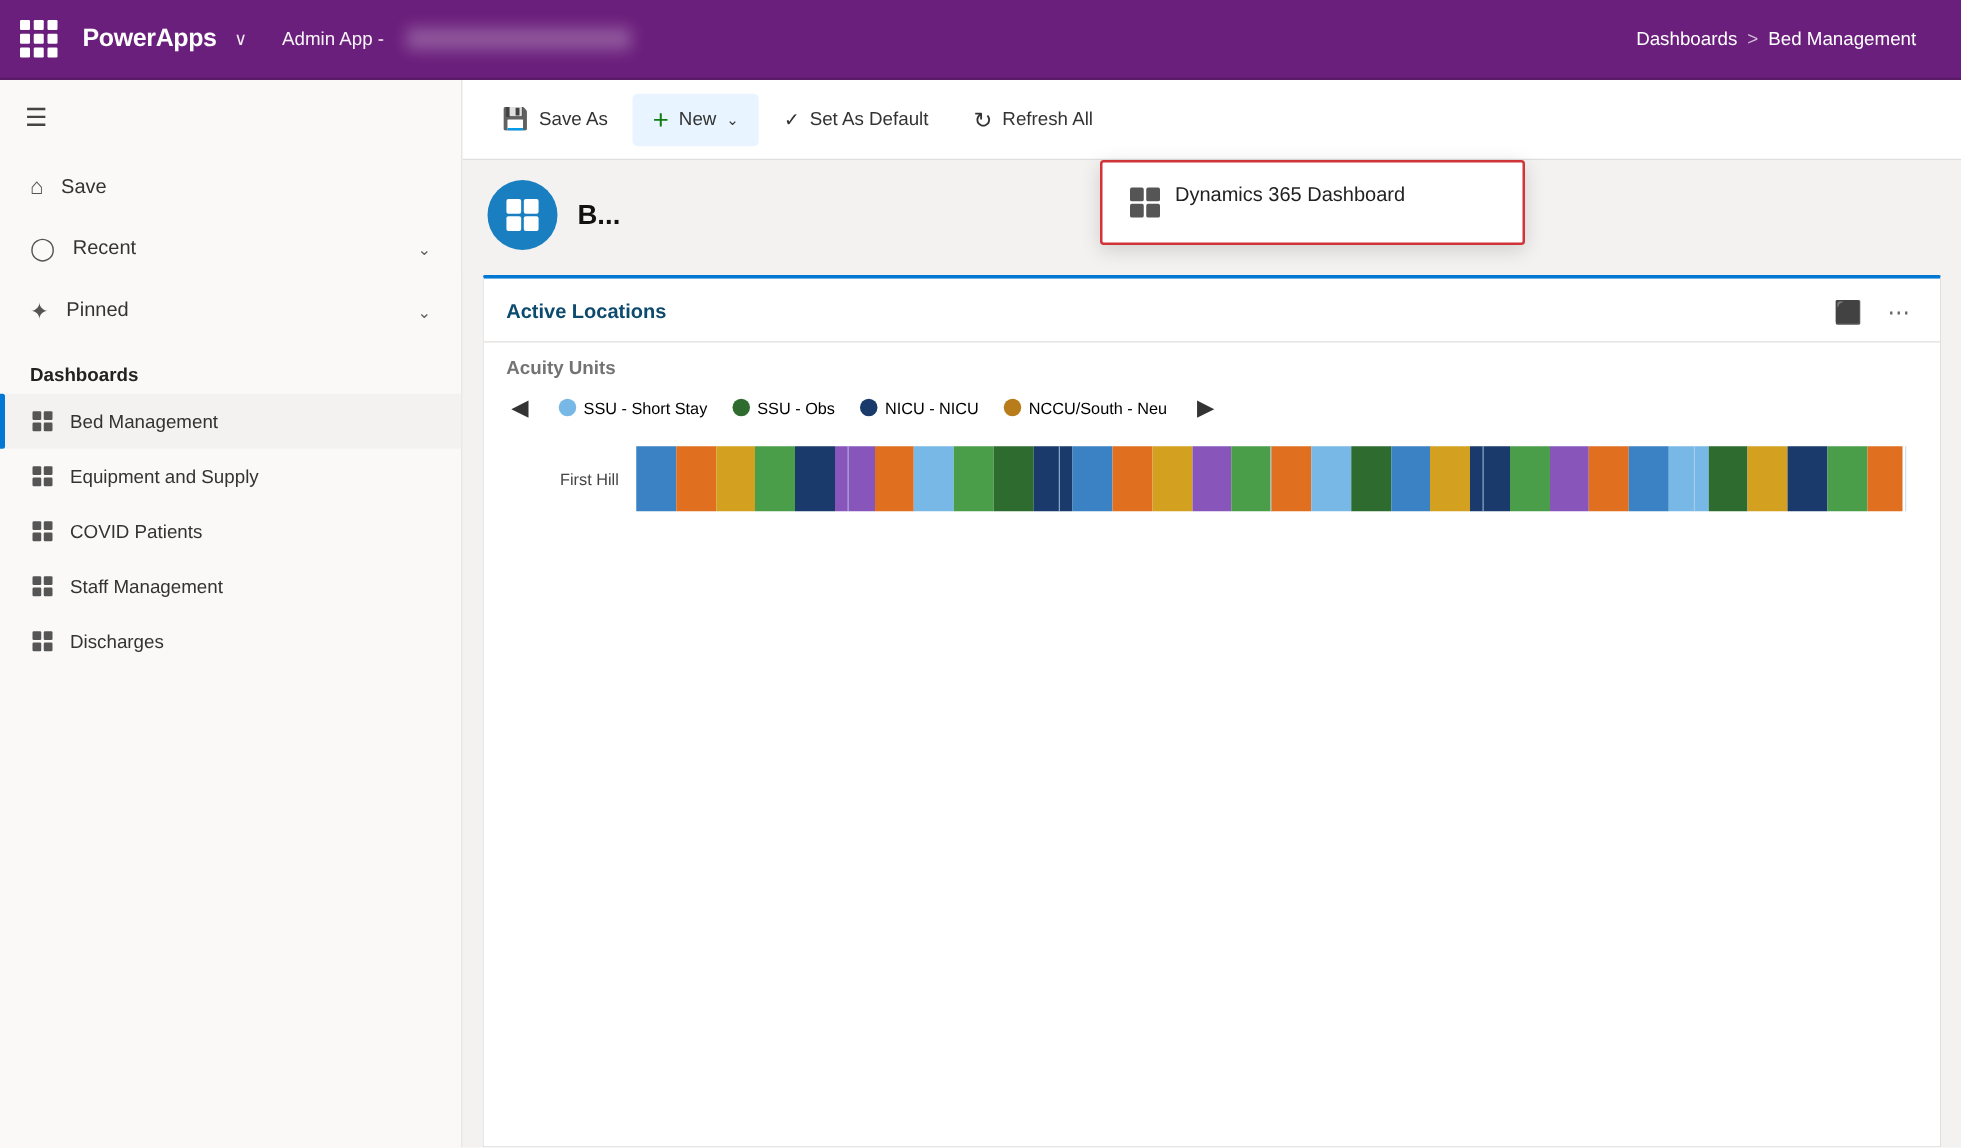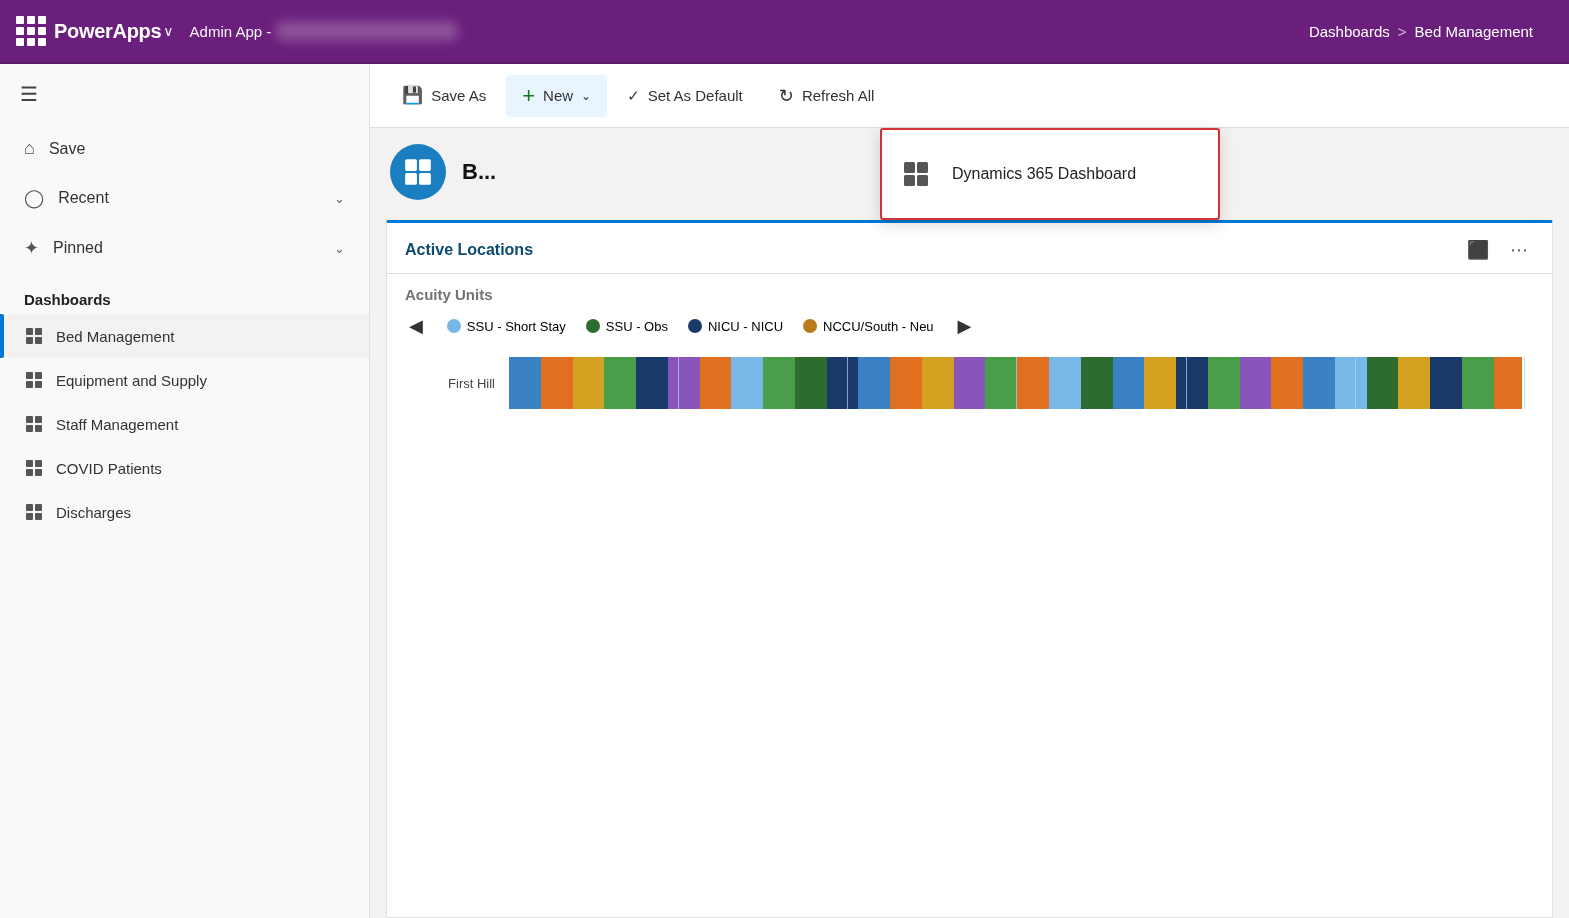--- a/index.html
+++ b/index.html
@@ -5,20 +5,21 @@
     * { box-sizing: border-box; margin: 0; padding: 0; }
     body { font-family: 'Segoe UI', Arial, sans-serif; background: #f3f2f1; height: 918px; width: 1569px; overflow: hidden; }
 
     
     .topbar {
       background: #6b1f7c;
       height: 64px;
       display: flex;
       align-items: center;
       padding: 0 16px;
+      gap: 12px;
       border-bottom: 2px solid #5a1a68;
     }
     .topbar-waffle {
       display: grid;
       grid-template-columns: repeat(3,8px);
       grid-template-rows: repeat(3,8px);
       gap: 3px;
       cursor: pointer;
       margin-right: 8px;
     }
@@ -179,23 +180,22 @@
       left: 510px;
       background: #fff;
       border: 2px solid #d13438;
       border-radius: 3px;
       z-index: 100;
       min-width: 340px;
       box-shadow: 0 4px 16px rgba(0,0,0,0.15);
     }
     .dropdown-item {
       display: flex;
-      align-items: center;
-      gap: 22px;
-      padding: 30px 20px;
+      gap: 10px;
+      padding: 18px 20px;
       font-size: 16px;
       color: #222;
       cursor: pointer;
     }
     .dropdown-item-icon {
       width: 28px; height: 28px;
       flex-shrink: 0;
     }
 
     
@@ -395,30 +395,30 @@
       </svg>
       <span>Equipment and Supply</span>
     </div>
     <div class="sidebar-dash-item">
       <svg class="dash-icon-svg" viewBox="0 0 20 20" fill="#555">
         <rect x="2" y="2" width="7" height="7" rx="1"></rect>
           <rect x="11" y="2" width="7" height="7" rx="1"></rect>
         <rect x="2" y="11" width="7" height="7" rx="1"></rect>
           <rect x="11" y="11" width="7" height="7" rx="1"></rect>
       </svg>
-      <span>Staff Management</span>
+      <span>COVID Patients</span>
     </div>
     <div class="sidebar-dash-item">
       <svg class="dash-icon-svg" viewBox="0 0 20 20" fill="#555">
         <rect x="2" y="2" width="7" height="7" rx="1"></rect>
           <rect x="11" y="2" width="7" height="7" rx="1"></rect>
         <rect x="2" y="11" width="7" height="7" rx="1"></rect>
           <rect x="11" y="11" width="7" height="7" rx="1"></rect>
       </svg>
-      <span>COVID Patients</span>
+      <span>Staff Management</span>
     </div>
     <div class="sidebar-dash-item">
       <svg class="dash-icon-svg" viewBox="0 0 20 20" fill="#555">
         <rect x="2" y="2" width="7" height="7" rx="1"></rect>
           <rect x="11" y="2" width="7" height="7" rx="1"></rect>
         <rect x="2" y="11" width="7" height="7" rx="1"></rect>
           <rect x="11" y="11" width="7" height="7" rx="1"></rect>
       </svg>
       <span>Discharges</span>
     </div>

